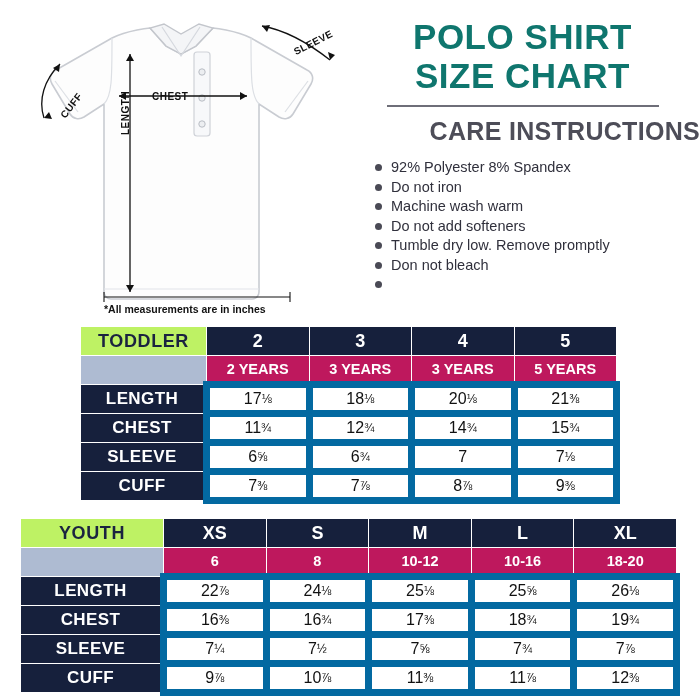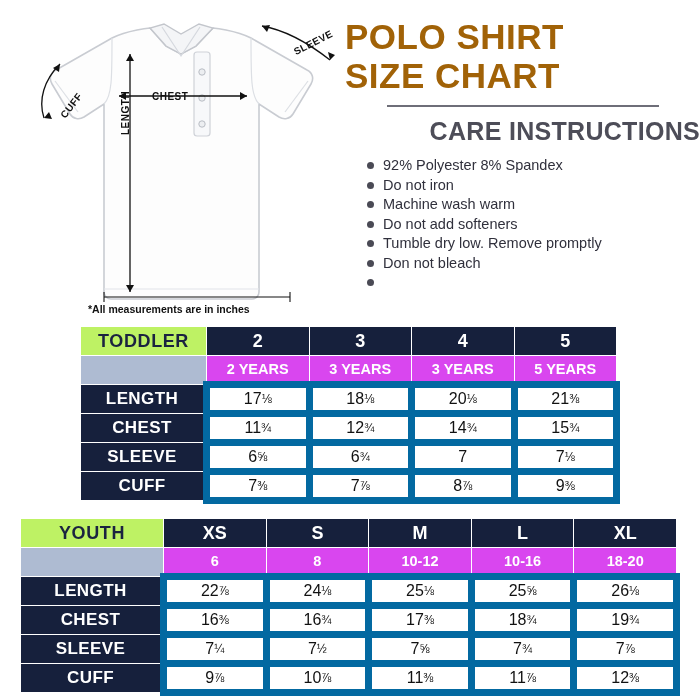--- a/index.html
+++ b/index.html
@@ -23,23 +23,23 @@
     width:345px;
     position:relative;
   }
   .text-panel {
     width:355px;
     position:relative;
     padding-top:18px;
   }
 
   .title {
-    text-align:left;
-    font-weight:bold;
-    color:#a16207;
+    text-align:center;
+    font-weight:bold;
+    color:#0f766e;
     letter-spacing:0.5px;
   }
   .title .l1 { font-size:35px; line-height:38px; }
   .title .l2 { font-size:35px; line-height:40px; }
 
   .rule {
     width:272px;
     height:2px;
     background:#6e6e78;
     margin:9px auto 10px auto;
@@ -48,21 +48,21 @@
   .care-title {
     text-align:right;
     font-weight:bold;
     font-size:25px;
     color:#4d4d58;
     letter-spacing:0.3px;
     margin-bottom:10px;
   }
 
   .care-list {
-    margin:4px;
+    margin:12px;
     padding:0 0 0 10px;
     list-style:none;
   }
   .care-list li {
     font-size:14.5px;
     color:#30303c;
     line-height:19.5px;
     padding-left:24px;
     position:relative;
   }
@@ -72,21 +72,21 @@
     top:6px;
     width:7px; height:7px;
     border-radius:50%;
     background:#4a4a55;
   }
 
   
   .shirt-wrap { position:absolute; left:0; top:0; width:345px; height:322px; }
   .measure-note {
     position:absolute;
-    left:88px;
+    left:104px;
     top:303px;
     font-size:10.5px;
     font-weight:bold;
     color:#111;
   }
   .lbl {
     position:absolute;
     font-size:10px;
     font-weight:bold;
     color:#111;
@@ -121,21 +121,21 @@
     letter-spacing:0.6px;
   }
   .cat-head.blank { background:#aebbd2; }
   .sz-head {
     background:#16203c;
     color:#ffffff;
     font-weight:bold;
     font-size:18px;
   }
   .sz-sub {
-    background:#d946ef;
+    background:#be185d;
     color:#ffffff;
     font-weight:bold;
     font-size:14.5px;
   }
   .row-label {
     background:#16203c;
     color:#ffffff;
     font-weight:bold;
     font-size:17px;
     letter-spacing:0.4px;

